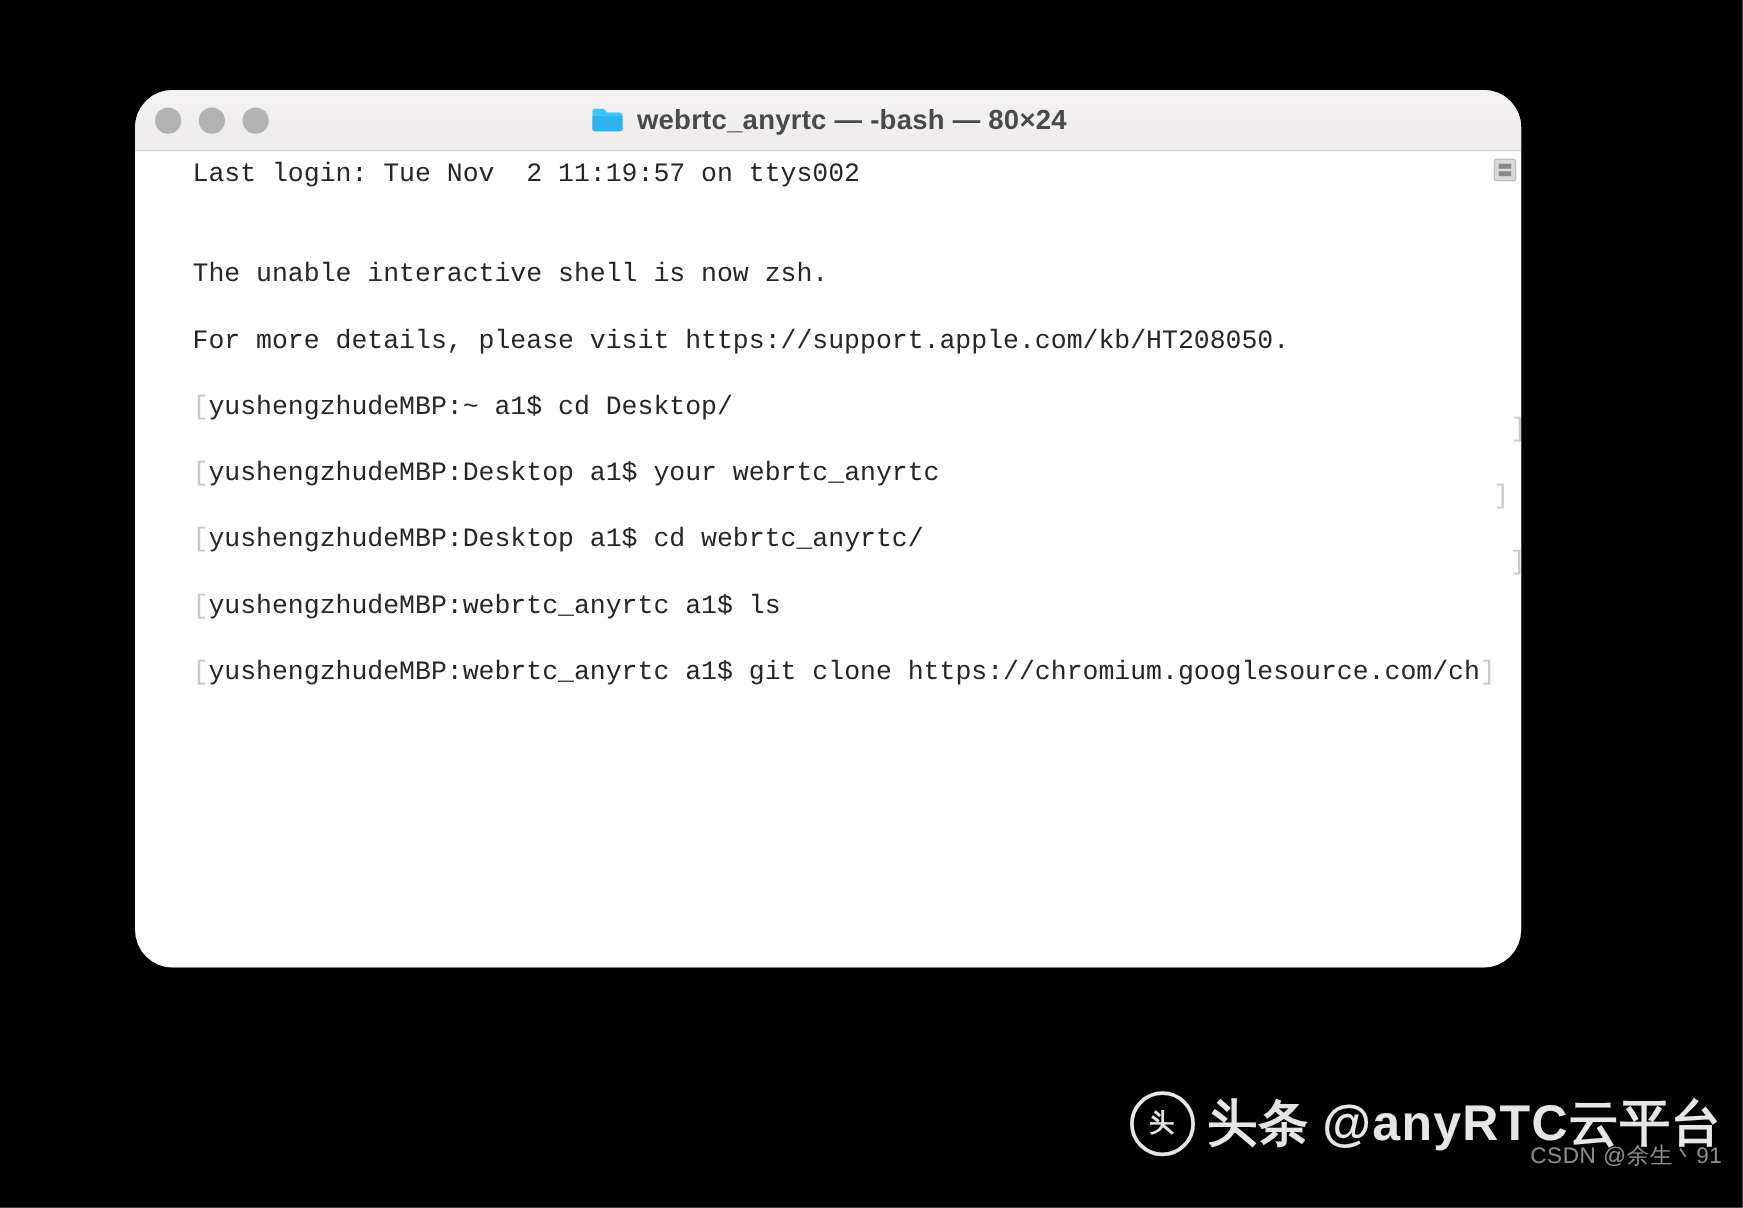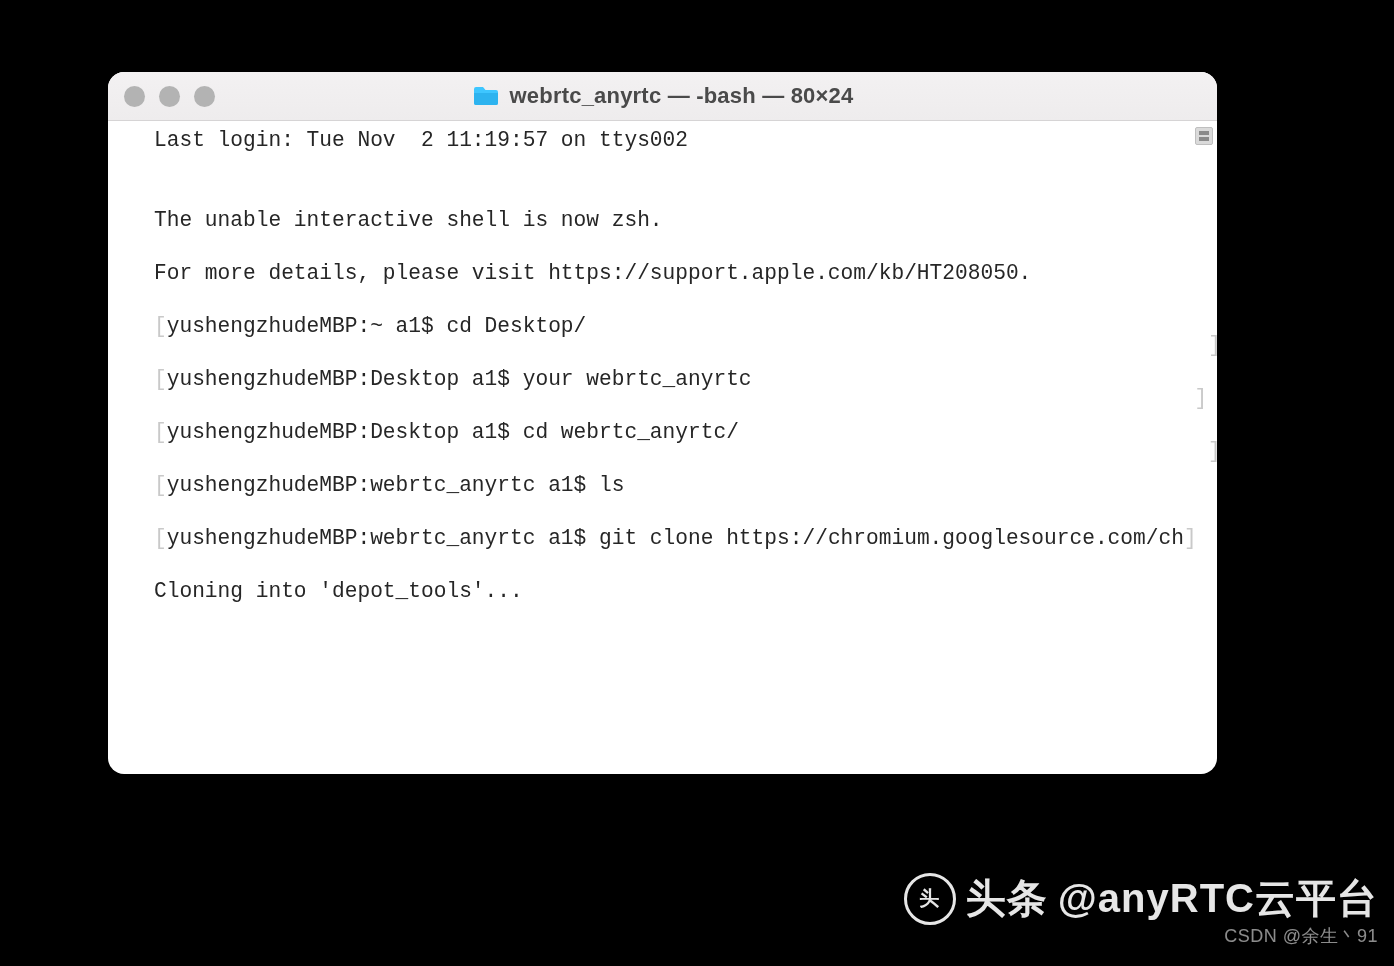--- a/index.html
+++ b/index.html
@@ -16,21 +16,21 @@
     width: 1394px;
     height: 966px;
   }
   .window {
     position: absolute;
     left: 108px;
     top: 72px;
     width: 1109px;
     height: 702px;
     background: #fff;
-    border-radius: 16px;
+    border-radius: 30px;
     box-shadow: 0 18px 40px rgba(0,0,0,0.55);
     overflow: hidden;
     display: flex;
     flex-direction: column;
   }
   .titlebar {
     height: 48px;
     background: linear-gradient(#f3f1f2, #eeeced);
     border-bottom: 1px solid #d6d4d5;
     display: flex;
@@ -144,21 +144,21 @@
     border: 3px solid rgba(255,255,255,0.9);
     display: inline-flex;
     align-items: center;
     justify-content: center;
     font-size: 20px;
     font-family: sans-serif;
   }
   .watermark-2 {
     position: absolute;
     right: 16px;
-    bottom: 18px;
+    bottom: 30px;
     color: rgba(255,255,255,0.55);
     font-size: 18px;
     letter-spacing: 0.5px;
   }
 </style>
 </head>
 <body>
 
 <div class="stage">
 
@@ -186,21 +186,20 @@
 
 <pre class="term"><span class="line">Last login: Tue Nov  2 11:19:57 on ttys002</span>
 <span class="line"></span>
 <span class="line">The unable interactive shell is now zsh.</span>
 <span class="line">For more details, please visit https://support.apple.com/kb/HT208050.</span>
 <span class="line"><span class="bracket">[</span><span>yushengzhudeMBP:~ a1$ cd Desktop/</span><span class="right-bracket-holder"><span class="right-bracket" style="left:622px;">]</span></span></span>
 <span class="line"><span class="bracket">[</span><span>yushengzhudeMBP:Desktop a1$ your webrtc_anyrtc</span><span class="right-bracket-holder"><span class="right-bracket" style="left:443px;">]</span></span></span>
 <span class="line"><span class="bracket">[</span><span>yushengzhudeMBP:Desktop a1$ cd webrtc_anyrtc/</span><span class="right-bracket-holder"><span class="right-bracket" style="left:469px;">]</span></span></span>
 <span class="line"><span class="bracket">[</span><span>yushengzhudeMBP:webrtc_anyrtc a1$ ls</span><span class="right-bracket-holder"><span class="right-bracket" style="left:597px;">]</span></span></span>
 <span class="line"><span class="bracket">[</span><span>yushengzhudeMBP:webrtc_anyrtc a1$ git clone https://chromium.googlesource.com/ch</span><span class="bracket">]</span></span>
-<span class="line"><span>Cloning into 'depot_tools'...</span></span>
 
 
 
 </pre>
     </div>
 
   </div>
 
   <div class="watermark-1">
     <span class="tt-icon">头</span>

